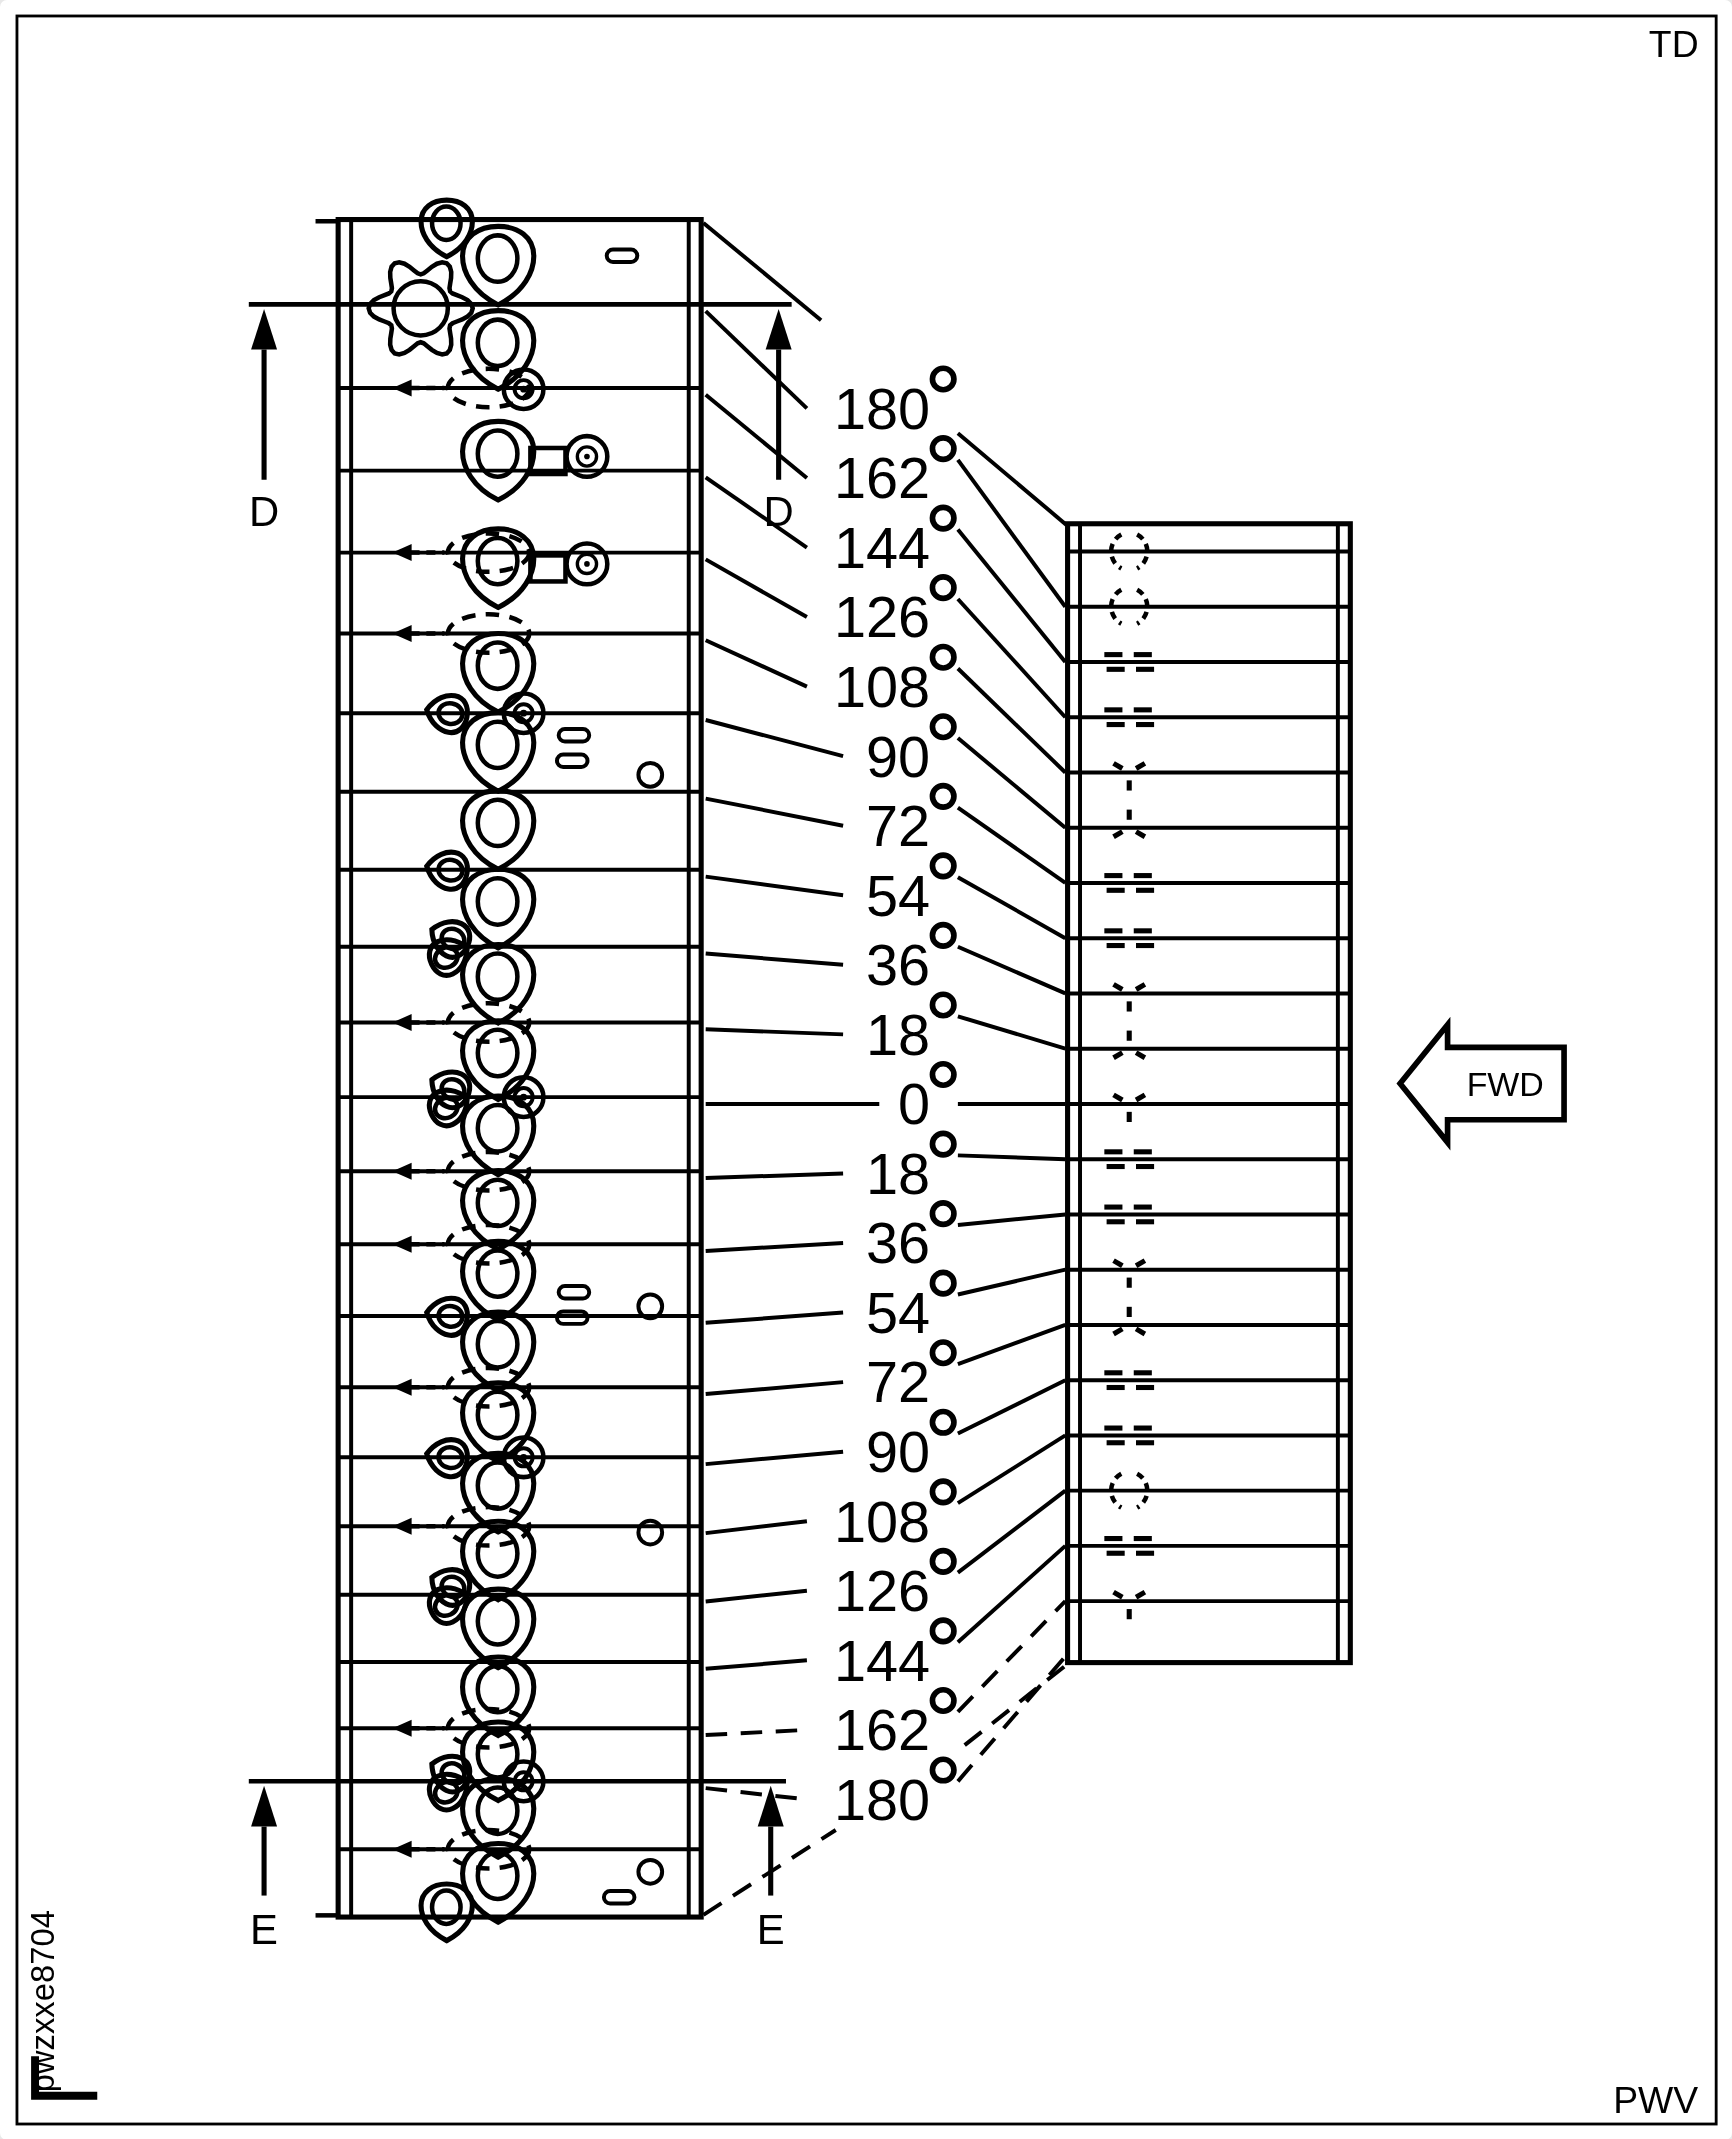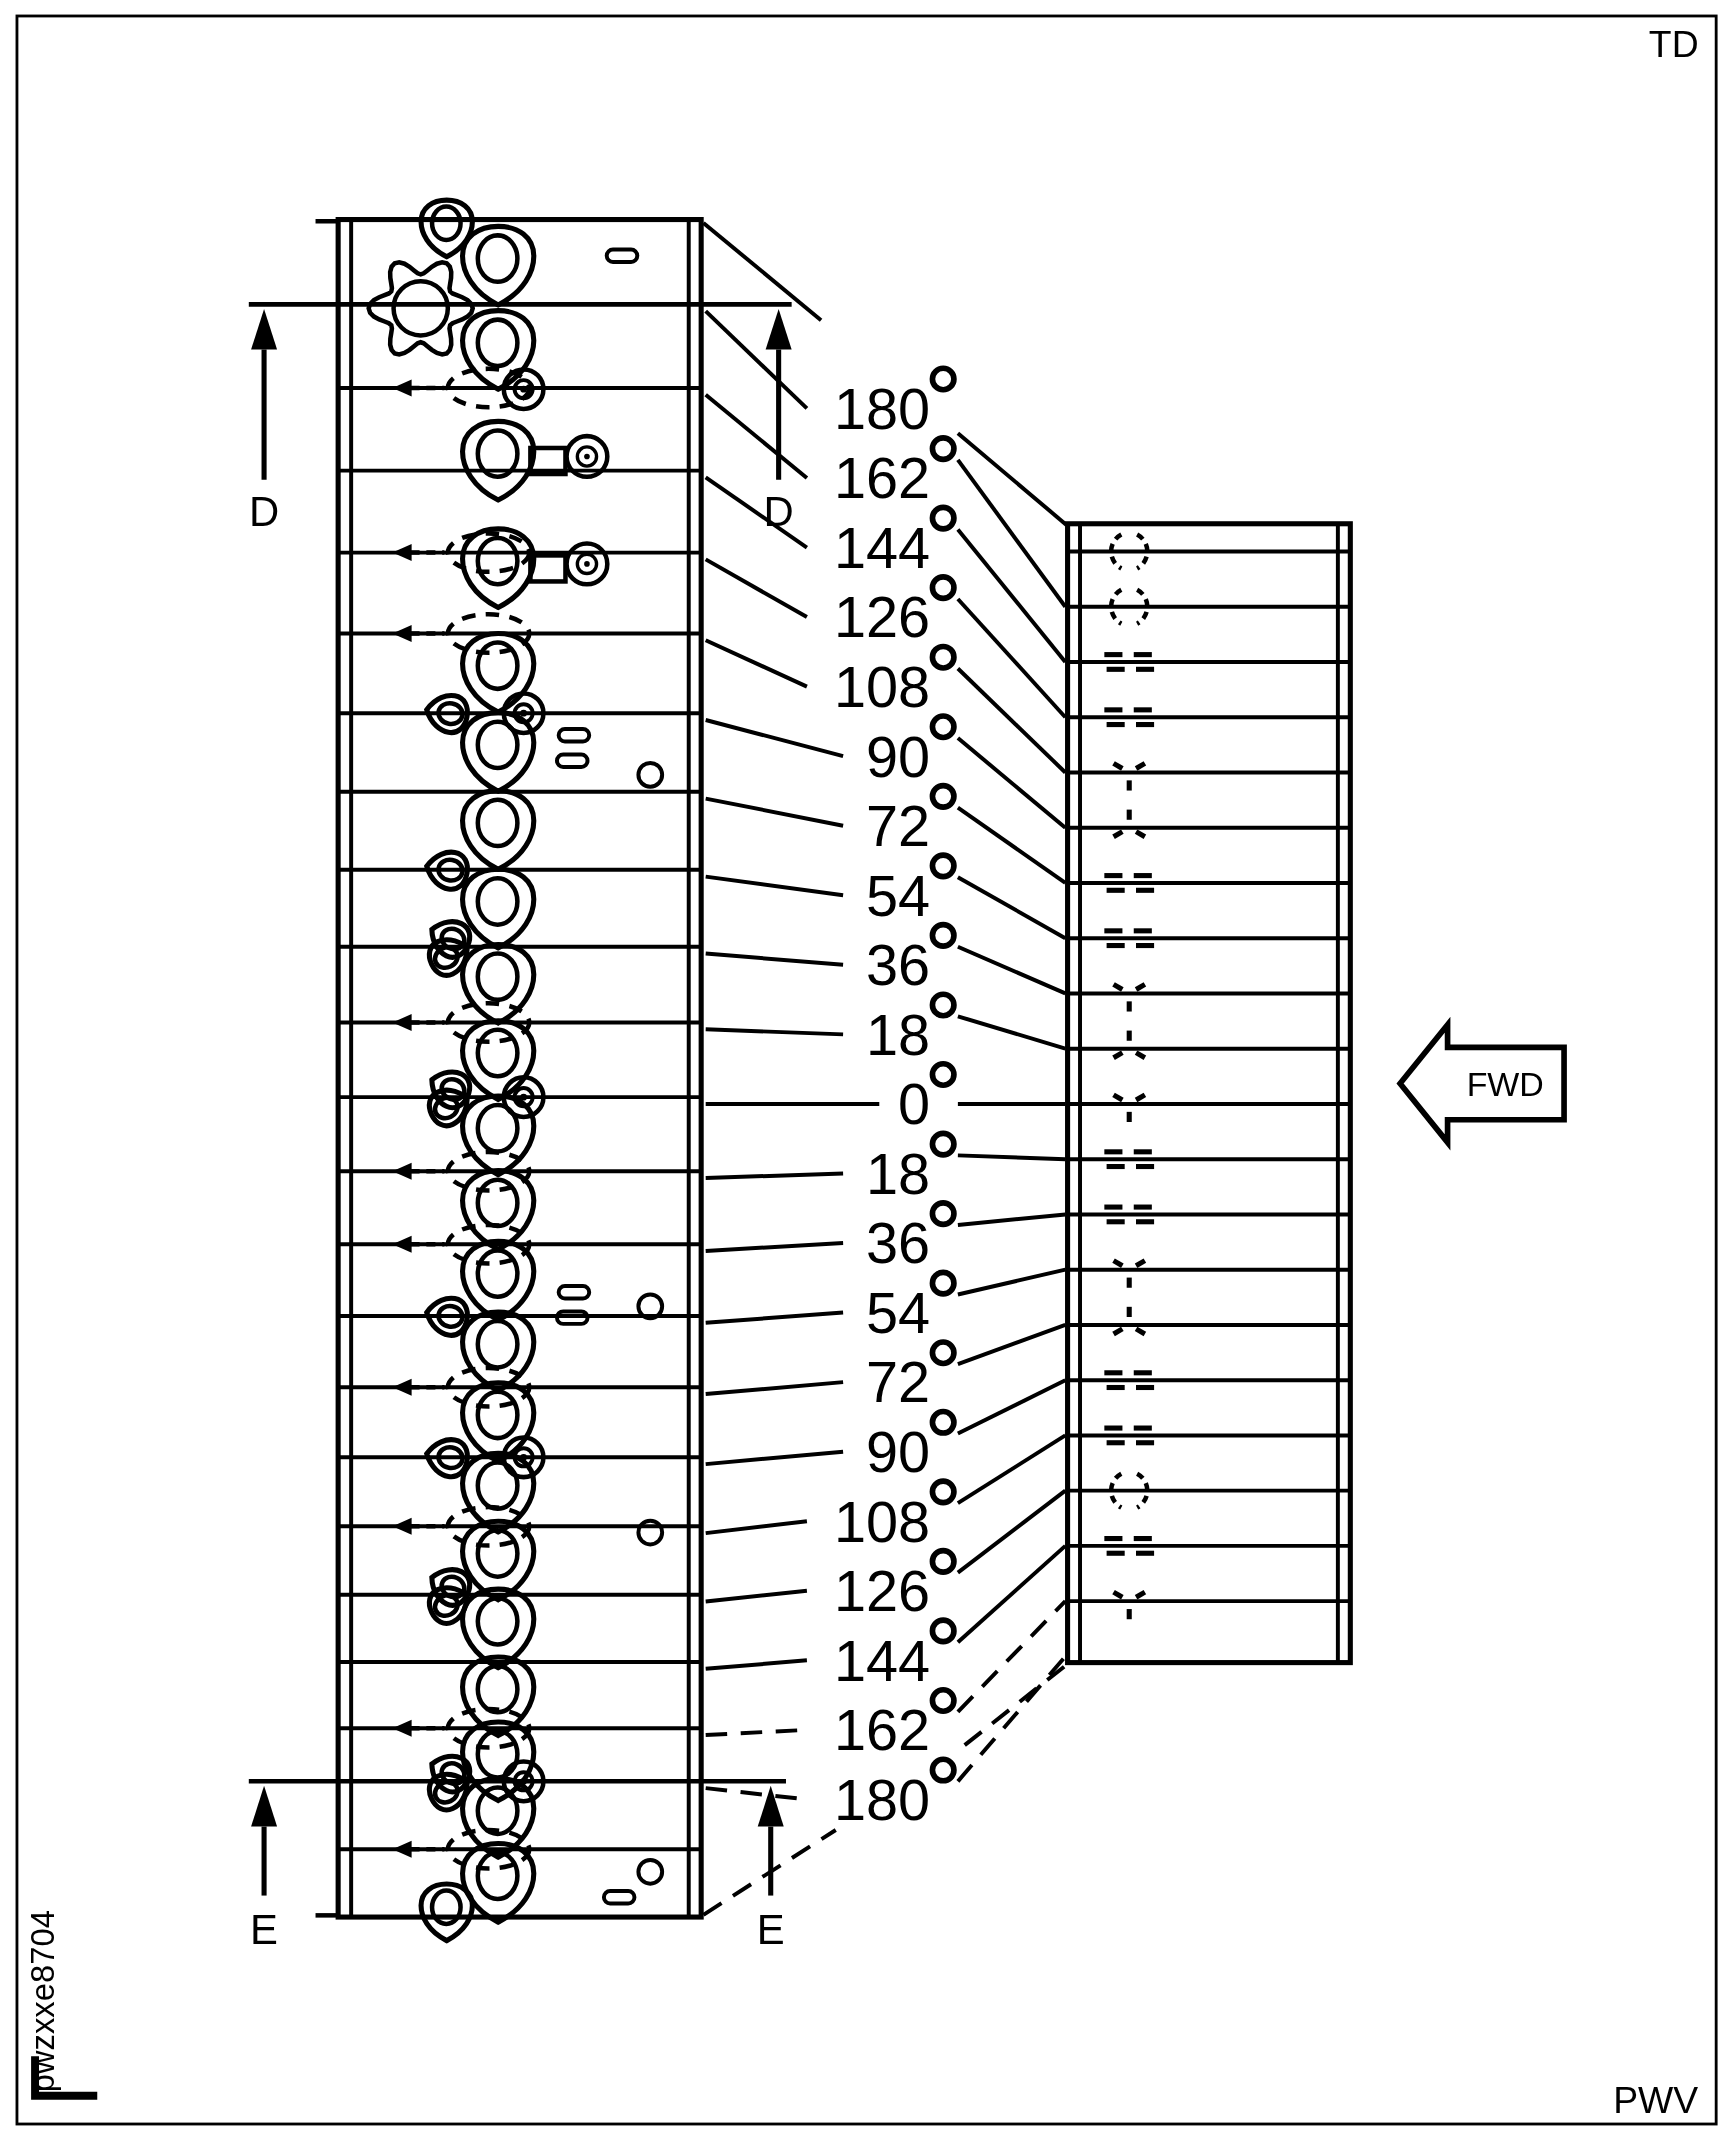--- a/index.html
+++ b/index.html
@@ -1,17 +1,17 @@
 <!DOCTYPE html>
 <html style="font-size:9px"><head>
 <meta charset="utf-8">
 <style>
   html,body{margin:0;padding:0;background:#e8e8e8;}
   #stage{width:1732px;height:2140px;background:#ffffff;position:relative;
-         font-family:"Liberation Sans", sans-serif;}
+         font-family:"Liberation Sans", sans-serif;border-radius:7px;}
   svg{display:block}
   svg text{font-family:"Liberation Sans", sans-serif;fill:#000;}
 </style>
 </head>
 <body>
 
 <div id="stage">
   <svg id="cnv" viewBox="0 0 3063 3784" width="1732" height="2140" xmlns="http://www.w3.org/2000/svg">
       <g>
         <rect x="30" y="28" width="3005" height="3728" fill="none" stroke="#000" stroke-width="5"></rect>

